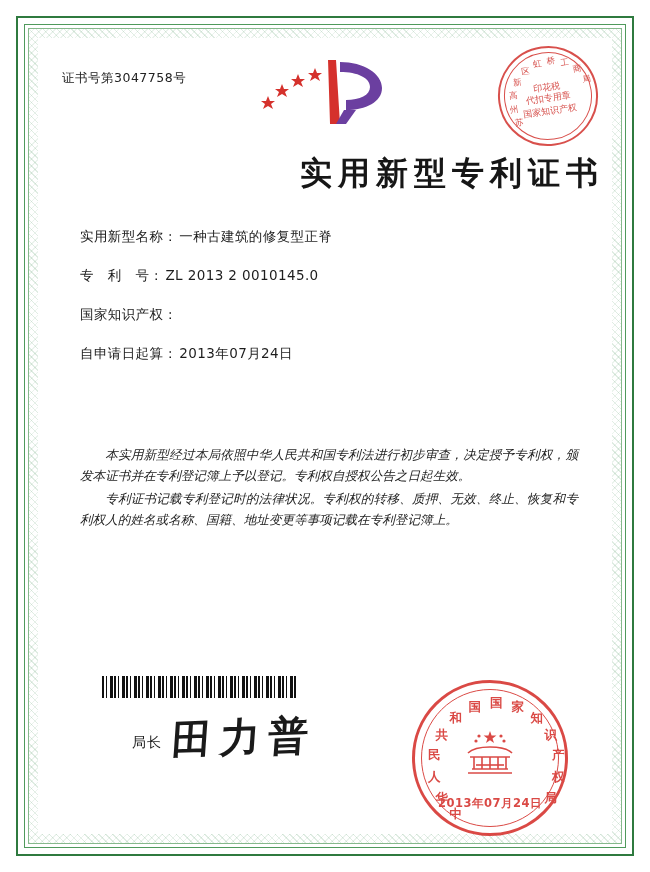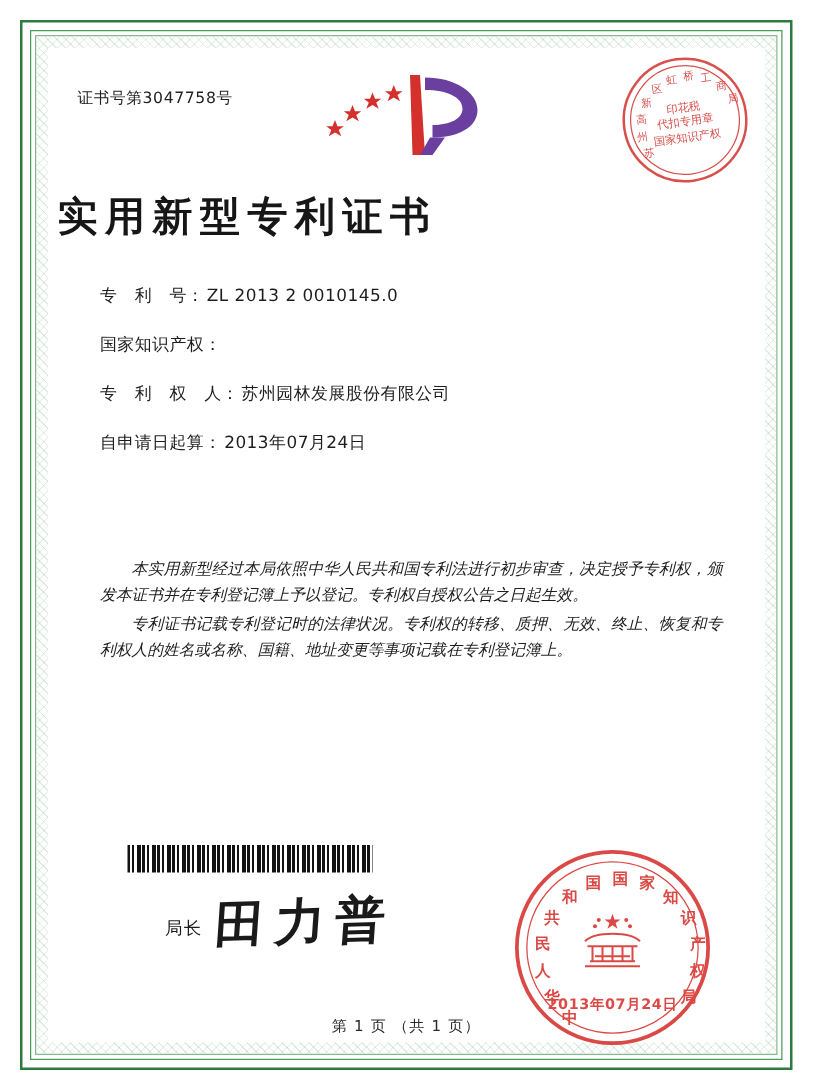--- a/index.html
+++ b/index.html
@@ -132,21 +132,21 @@
     text-align: center;
     font-size: 9px;
     line-height: 11px;
   }
 
   
   .title {
     position: absolute;
     left: 0; right: 0;
     top: 108px;
-    text-align: left;
+    text-align: right;
     font-family: "DejaVu Serif", "Liberation Serif", serif;
     font-weight: bold;
     font-size: 32px;
     letter-spacing: 6px;
     color: #161616;
   }
 
   
   .fields {
     position: absolute;
@@ -337,29 +337,29 @@
         <div>印花税</div>
         <div>代扣专用章</div>
         <div style="margin-top:2px;">国家知识产权</div>
       </div>
     </div>
 
     <div class="title">实用新型专利证书</div>
 
     <div class="fields">
       <div class="field">
+        <span class="label">实用新型名称：</span>
+        <span class="value">一种古建筑的修复型正脊</span>
+      </div>
+      <div class="field">
         <span class="label">专　利　号：</span>
         <span class="value">ZL 2013 2 0010145.0</span>
       </div>
       <div class="field">
         <span class="label">国家知识产权：</span>
-      </div>
-      <div class="field">
-        <span class="label">专　利　权　人：</span>
-        <span class="value">苏州园林发展股份有限公司</span>
       </div>
       <div class="field">
         <span class="label">自申请日起算：</span>
         <span class="value">2013年07月24日</span>
       </div>
     </div>
 
     <div class="paras">
       <p>本实用新型经过本局依照中华人民共和国专利法进行初步审查，决定授予专利权，颁发本证书并在专利登记簿上予以登记。专利权自授权公告之日起生效。</p>
       <p>专利证书记载专利登记时的法律状况。专利权的转移、质押、无效、终止、恢复和专利权人的姓名或名称、国籍、地址变更等事项记载在专利登记簿上。</p>
@@ -403,16 +403,15 @@
             <circle cx="17" cy="9" r="1.6"></circle>
             <circle cx="14" cy="14" r="1.6"></circle>
             <circle cx="39" cy="9" r="1.6"></circle>
             <circle cx="42" cy="14" r="1.6"></circle>
           </g>
         </svg>
       </div>
       <div class="seal-date">2013年07月24日</div>
     </div>
 
-    <div class="footer">第 1 页 （共 1 页）</div>
 
   </div>
 </div>
 
 </body></html>

